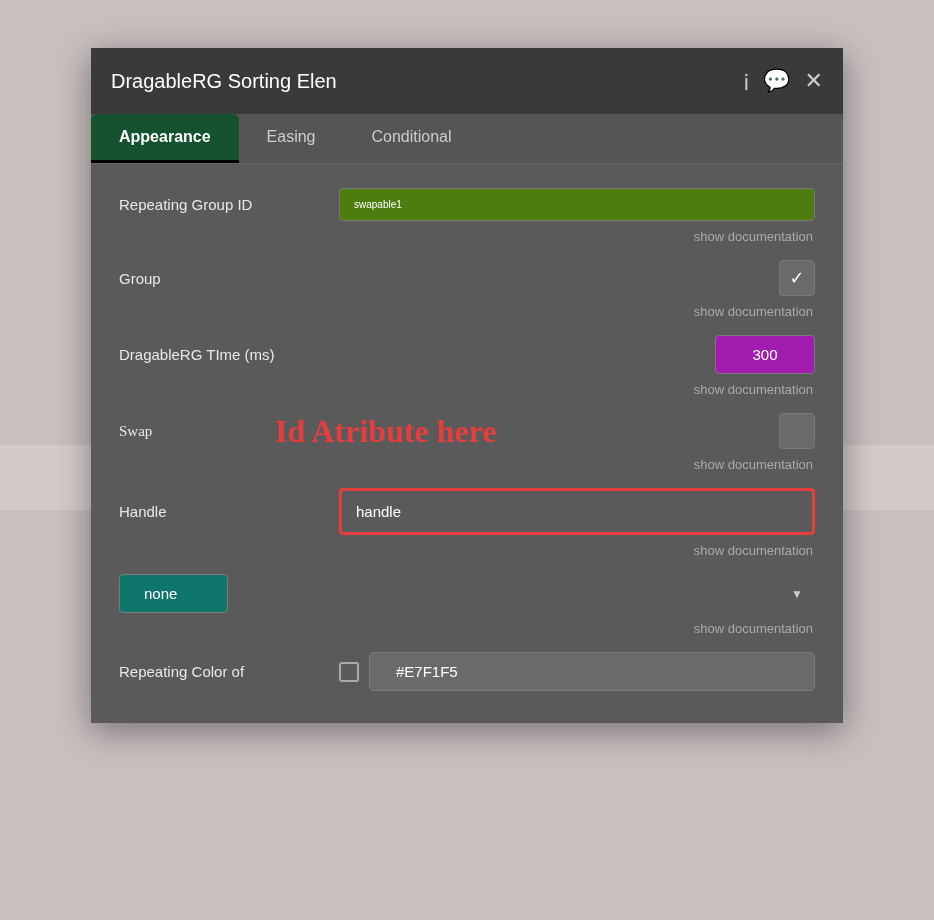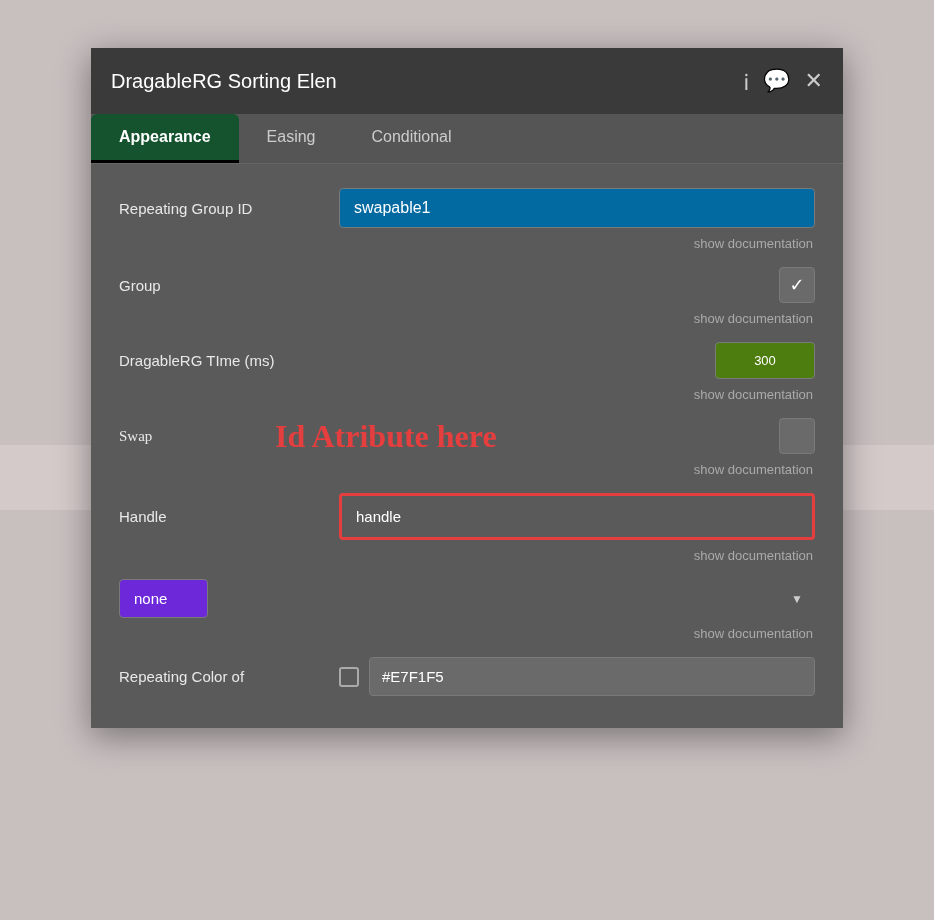--- a/index.html
+++ b/index.html
@@ -102,26 +102,26 @@
 
     .field-label {
       color: #e8e8e8;
       font-size: 15px;
       width: 220px;
       flex-shrink: 0;
     }
 
     .field-input {
       flex: 1;
-      background: #0369a1;
+      background: #4d7c0f;
       border: 1px solid #7a7a7a;
       border-radius: 4px;
       padding: 10px 14px;
       color: #fff;
-      font-size: 16px;
+      font-size: 10px;
       outline: none;
     }
 
     .show-doc {
       text-align: right;
       color: #aaa;
       font-size: 13px;
       margin-bottom: 16px;
       padding-right: 2px;
     }
@@ -144,26 +144,26 @@
       justify-content: center;
       margin-left: auto;
       cursor: pointer;
       color: #fff;
       font-size: 18px;
     }
 
     
     .number-input {
       width: 100px;
-      background: #4d7c0f;
+      background: #a21caf;
       border: 1px solid #7a7a7a;
       border-radius: 4px;
       padding: 10px 32px;
       color: #fff;
-      font-size: 13px;
+      font-size: 15px;
       text-align: center;
       outline: none;
       margin-left: auto;
     }
 
     
     .swap-check {
       width: 36px;
       height: 36px;
       background: #6a6a6a;
@@ -186,24 +186,24 @@
       border-radius: 4px;
       padding: 12px 14px;
       color: #fff;
       font-size: 15px;
       outline: none;
     }
 
     
     .select-input {
       flex: 1;
-      background: #6d28d9;
-      border: 1px solid #7a7a7a;
-      border-radius: 4px;
-      padding: 10px 14px;
+      background: #0f766e;
+      border: 1px solid #7a7a7a;
+      border-radius: 4px;
+      padding: 10px 24px;
       color: #fff;
       font-size: 15px;
       outline: none;
       appearance: none;
       cursor: pointer;
     }
 
     .select-wrapper {
       flex: 1;
       position: relative;
@@ -234,21 +234,21 @@
       border: 2px solid #aaa;
       border-radius: 3px;
       flex-shrink: 0;
     }
 
     .color-value {
       flex: 1;
       background: #6a6a6a;
       border: 1px solid #7a7a7a;
       border-radius: 4px;
-      padding: 10px 12px;
+      padding: 10px 26px;
       color: #fff;
       font-size: 15px;
       outline: none;
     }
 
     
     .annotation-overlay {
       position: absolute;
       left: 156px;
       top: 50%;

